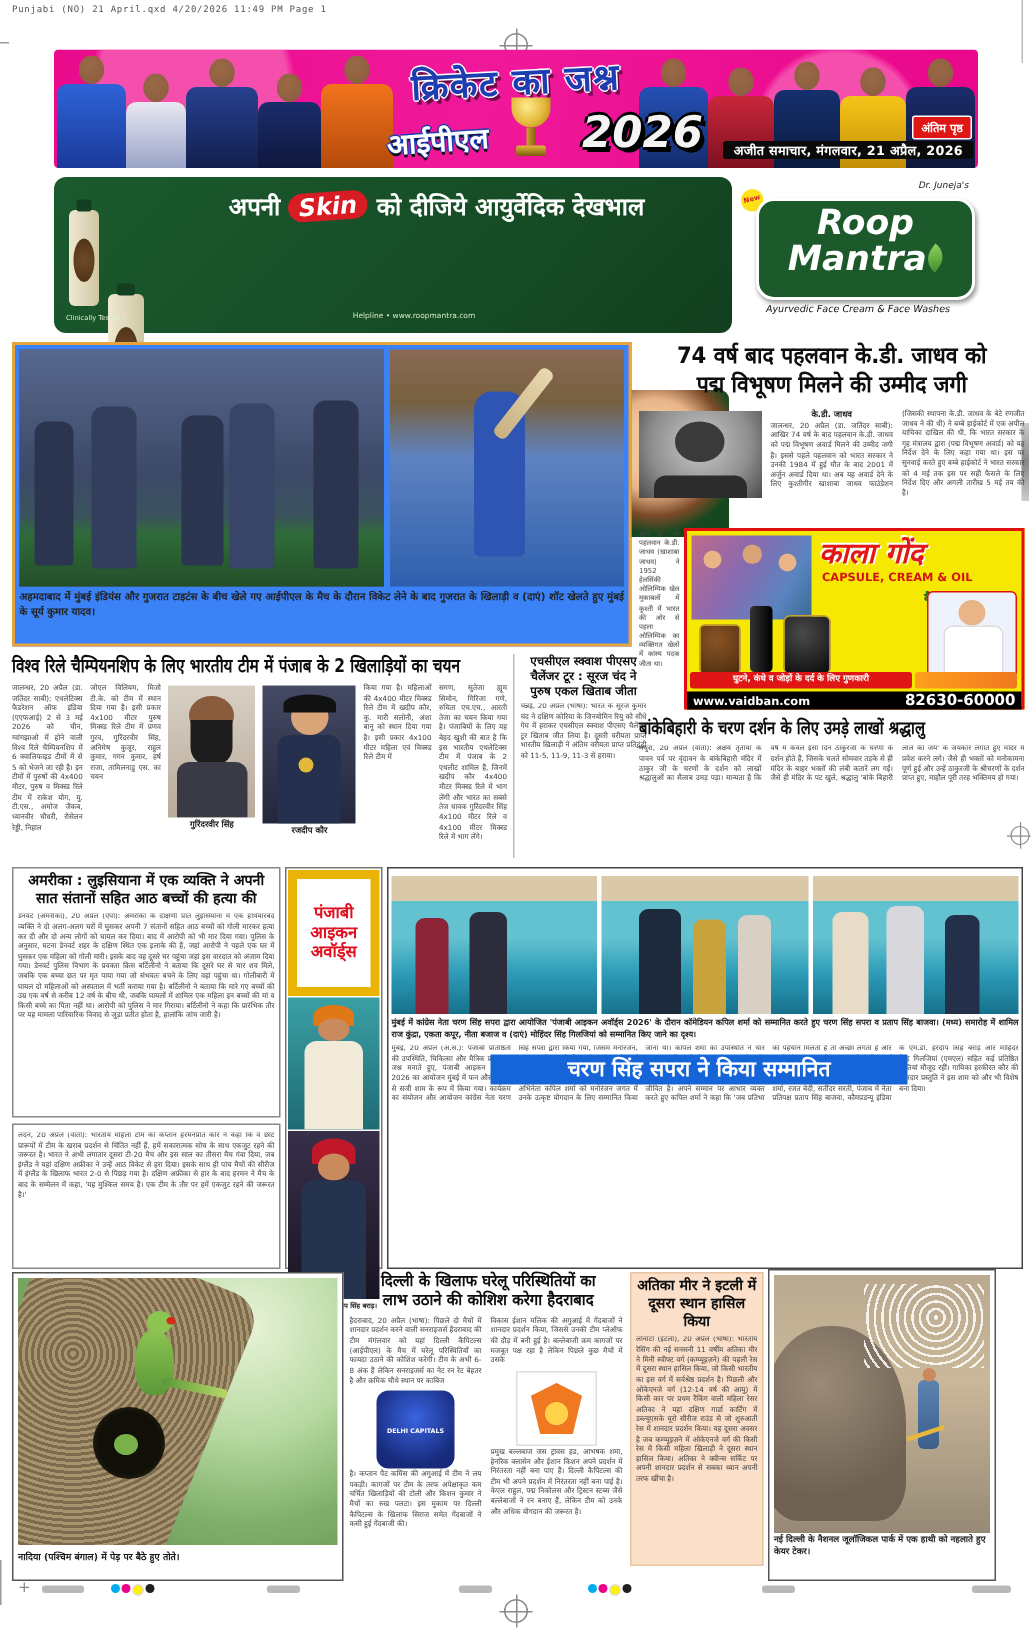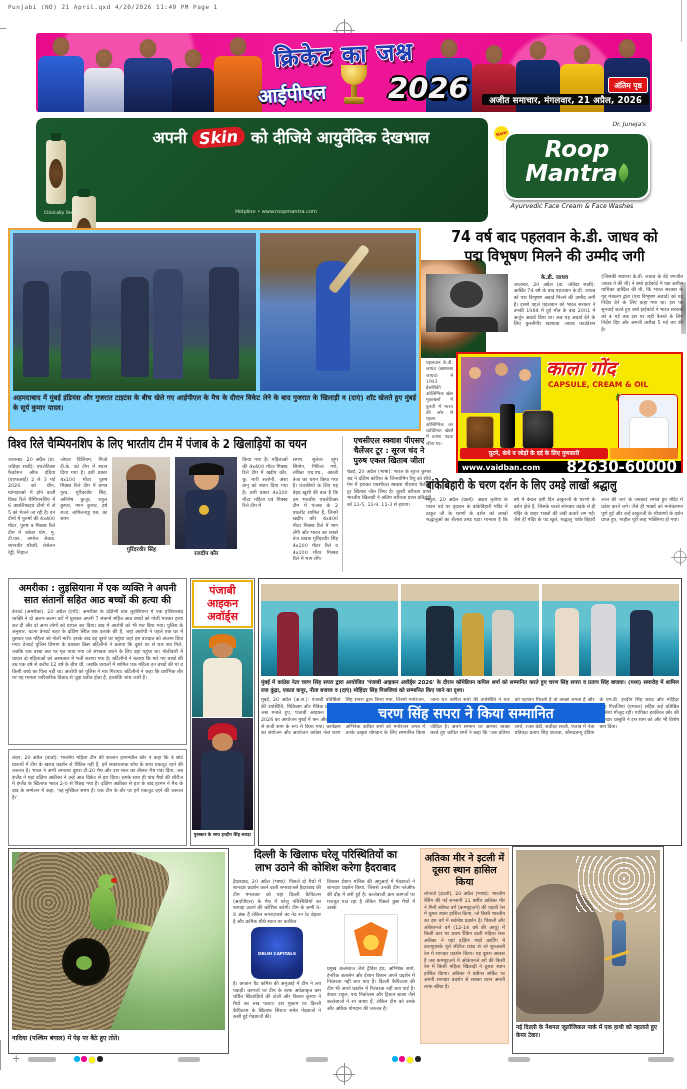--- a/index.html
+++ b/index.html
@@ -156,21 +156,21 @@
   </div>
   <div class="abs" style="right:6px;top:2px;font-size:6px;font-style:italic;color:#222;">Dr. Juneja's</div>
   <div class="abs" style="left:458px;top:8px;width:15px;height:15px;border-radius:50%;background:#ffe11a;color:#d81c24;font-size:4.6px;font-weight:bold;display:flex;align-items:center;justify-content:center;transform:rotate(-15deg);">New</div>
   <div class="abs roop-logo" style="left:468px;top:14px;width:142px;height:60px;padding-top:4px;">
     <div style="font-size:23px;line-height:1;">Roop</div>
     <div style="font-size:23px;line-height:1.05;"><span>Mantra</span><span class="leaf"></span></div>
   </div>
   <div class="abs" style="left:456px;top:84px;width:160px;text-align:center;font-size:6.4px;font-style:italic;color:#111;">Ayurvedic Face Cream &amp; Face Washes</div>
 </div>
 
-<div class="abs" style="left:8px;top:228px;width:413px;height:203px;border:2px solid #e8a33d;background:#7dd3fc;padding:3px;box-sizing:border-box;">
+<div class="abs" style="left:8px;top:228px;width:413px;height:203px;border:2px solid #e8a33d;background:#3b82f6;padding:3px;box-sizing:border-box;">
   <div style="display:flex;gap:4px;">
     <div class="ph ph-gt" style="width:243px;height:158px;">
       <div class="sil" style="left:10px;top:48px;width:26px;height:96px;background:#2b3550;"></div>
       <div class="sil" style="left:48px;top:38px;width:30px;height:108px;background:#333d5c;"></div>
       <div class="sil" style="left:108px;top:44px;width:28px;height:100px;background:#2b3550;"></div>
       <div class="sil" style="left:140px;top:36px;width:30px;height:110px;background:#384468;"></div>
       <div class="sil" style="left:196px;top:34px;width:30px;height:112px;background:#2b3550;"></div>
     </div>
     <div class="ph ph-mi" style="width:156px;height:158px;">
       <div class="sil" style="left:56px;top:28px;width:34px;height:110px;background:#2f55b4;border-radius:12px 12px 4px 4px;"></div>
@@ -210,21 +210,21 @@
     <div class="abs" style="left:42px;top:50px;width:15px;height:44px;background:linear-gradient(90deg,#333,#000);border-radius:3px;"></div>
     <div class="abs" style="left:64px;top:56px;width:30px;height:38px;background:radial-gradient(circle at 40% 30%,#4a4a4a,#0a0a0a);border-radius:5px;border:1px solid #caa12c;"></div>
     <div class="abs" style="left:160px;top:40px;width:58px;height:58px;background:#eef2fb;border:1px solid #e01010;border-radius:4px;">
       <div class="head-c" style="left:34%;top:8%;width:32%;height:30%;background:#e8b488;"></div>
       <div class="abs" style="left:18%;top:38%;width:64%;height:60%;background:#fff;border-radius:6px 6px 0 0;border:1px solid #ddd;"></div>
     </div>
     <div class="abs b" style="left:2px;top:94px;width:148px;height:11px;background:#e01616;color:#fff;font-size:5.8px;line-height:11px;text-align:center;border-radius:2px;">घुटने, कंधे व जोड़ों के दर्द के लिए गुणकारी</div>
     <div class="abs" style="left:152px;top:94px;width:68px;height:11px;background:linear-gradient(90deg,#ff9f1c,#f07820);border-radius:2px;"></div>
     <div class="abs" style="left:0;top:107px;width:223px;height:12px;background:#000;color:#fff;display:flex;justify-content:space-between;align-items:center;padding:0 4px;box-sizing:border-box;">
       <span class="b" style="font-size:7.6px;">www.vaidban.com</span>
-      <span class="b" style="font-size:15px;">82630-60000</span>
+      <span class="b" style="font-size:10px;">82630-60000</span>
     </div>
   </div>
 </div>
 
 <div class="abs" style="left:8px;top:436px;width:330px;height:136px;">
   <div class="hl fitx" style="font-size:12.5px;">विश्व रिले चैम्पियनशिप के लिए भारतीय टीम में पंजाब के 2 खिलाड़ियों का चयन</div>
   <div style="display:flex;gap:5px;margin-top:5px;">
     <div class="tiny just" style="width:52px;">जालन्धर, 20 अप्रैल (डा. जतिंदर साबी): एथलेटिक्स फैडरेशन ऑफ इंडिया (एएफआई) 2 से 3 मई 2026 को चीन, ग्वांगझाओ में होने वाली विश्व रिले चैम्पियनशिप में 6 क्वालिफाइड टीमों में से 5 को भेजने जा रही है। इन टीमों में पुरुषों की 4x400 मीटर, पुरुष व मिक्स्ड रिले टीम में राकेश योग, मु. टी.एस., अमोज जैकब, ध्यानवीर चौधरी, रोसेलन रेड्डी, निहाल</div>
     <div class="tiny just" style="width:52px;">जोएल विलियम, मिजो टी.के. को टीम में स्थान दिया गया है। इसी प्रकार 4x100 मीटर पुरुष मिक्स्ड रिले टीम में प्रणव गुरव, गुरिंदरवीर सिंह, अनिमेष कुजूर, राहुल कुमार, गगन कुमार, हर्ष राजा, तामिलनाडु एस. का चयन</div>
     <div style="width:58px;">
@@ -262,21 +262,21 @@
 <div class="abs" style="left:8px;top:578px;width:179px;height:167px;border:1px solid #888;padding:3px;box-sizing:border-box;">
   <div class="hl" style="font-size:9.5px;text-align:center;">अमरीका : लुइसियाना में एक व्यक्ति ने अपनी सात संतानों सहित आठ बच्चों की हत्या की</div>
   <div class="tiny just" style="margin-top:3px;height:126px;overflow:hidden;">डेनवर्ट (अमरीका), 20 अप्रैल (एपी): अमरीका के दक्षिणी प्रांत लुइसियाना में एक हथियारबंद व्यक्ति ने दो अलग-अलग घरों में घुसकर अपनी 7 संतानों सहित आठ बच्चों को गोली मारकर हत्या कर दी और दो अन्य लोगों को घायल कर दिया। बाद में आरोपी को भी मार दिया गया। पुलिस के अनुसार, घटना डेनवर्ट शहर के दक्षिण स्थित एक इलाके की है, जहां आरोपी ने पहले एक घर में घुसकर एक महिला को गोली मारी। इसके बाद वह दूसरे घर पहुंचा जहां इस वारदात को अंजाम दिया गया। डेनवर्ट पुलिस विभाग के प्रवक्ता क्रिस बर्टिलीनो ने बताया कि दूसरे घर से चार शव मिले, जबकि एक बच्चा छत पर मृत पाया गया जो संभवतः बचने के लिए वहां पहुंचा था। गोलीबारी में घायल दो महिलाओं को अस्पताल में भर्ती कराया गया है। बर्टिलीनो ने बताया कि मारे गए बच्चों की उम्र एक वर्ष से करीब 12 वर्ष के बीच थी, जबकि घायलों में शामिल एक महिला इन बच्चों की मां व किसी बच्चे का पिता नहीं था। आरोपी को पुलिस ने मार गिराया। बर्टिलीनो ने कहा कि प्रारंभिक तौर पर यह मामला पारिवारिक विवाद से जुड़ा प्रतीत होता है, हालांकि जांच जारी है।</div>
 </div>
 
 <div class="abs" style="left:8px;top:749px;width:179px;height:97px;border:1px solid #888;padding:3px;box-sizing:border-box;">
   <div class="tiny just" style="margin-top:2px;height:62px;overflow:hidden;">लंदन, 20 अप्रैल (वार्ता): भारतीय महिला टीम की कप्तान हरमनप्रीत कौर ने कहा कि वे छोटे प्रारूपों में टीम के खराब प्रदर्शन से चिंतित नहीं हैं, हमें सकारात्मक सोच के साथ एकजुट रहने की जरूरत है। भारत ने अभी लगातार दूसरा टी-20 मैच और इस साल का तीसरा मैच गंवा दिया, जब इंग्लैंड ने यहां दक्षिण अफ्रीका ने उन्हें आठ विकेट से हरा दिया। इसके साथ ही पांच मैचों की सीरीज में इंग्लैंड के खिलाफ भारत 2-0 से पिछड़ गया है। दक्षिण अफ्रीका से हार के बाद हरमन ने मैच के बाद के सम्मेलन में कहा, 'यह मुश्किल समय है। एक टीम के तौर पर हमें एकजुट रहने की जरूरत है।'</div>
 </div>
 
 <div class="abs" style="left:190px;top:578px;width:65px;height:268px;border:1px solid #777;box-sizing:border-box;">
-  <div class="redtitle" style="font-size:11px;border:2px solid #eab308;margin:1px;padding:2px 0;">पंजाबी आइकन अवॉर्ड्स</div>
+  <div class="redtitle" style="font-size:11px;border:6px solid #eab308;margin:1px;padding:16px 0;">पंजाबी आइकन अवॉर्ड्स</div>
   <div class="ph ph-s1" style="width:61px;height:88px;margin:1px;">
     <div class="abs" style="left:28%;top:6%;width:44%;height:16%;background:#e07818;border-radius:50% 50% 0 0;"></div>
     <div class="head-c" style="left:32%;top:16%;width:36%;height:18%;background:#c98a5e;"></div>
     <div class="abs" style="left:18%;top:34%;width:64%;height:66%;background:#f2ead8;border-radius:8px 8px 0 0;"></div>
   </div>
   <div class="ph ph-s2" style="width:61px;height:112px;margin:1px;">
     <div class="abs" style="left:26%;top:5%;width:48%;height:15%;background:#c01828;border-radius:50% 50% 0 0;"></div>
     <div class="head-c" style="left:32%;top:14%;width:36%;height:16%;background:#c98a5e;"></div>
     <div class="abs" style="left:14%;top:30%;width:72%;height:70%;background:#26334e;border-radius:8px 8px 0 0;"></div>
   </div>

